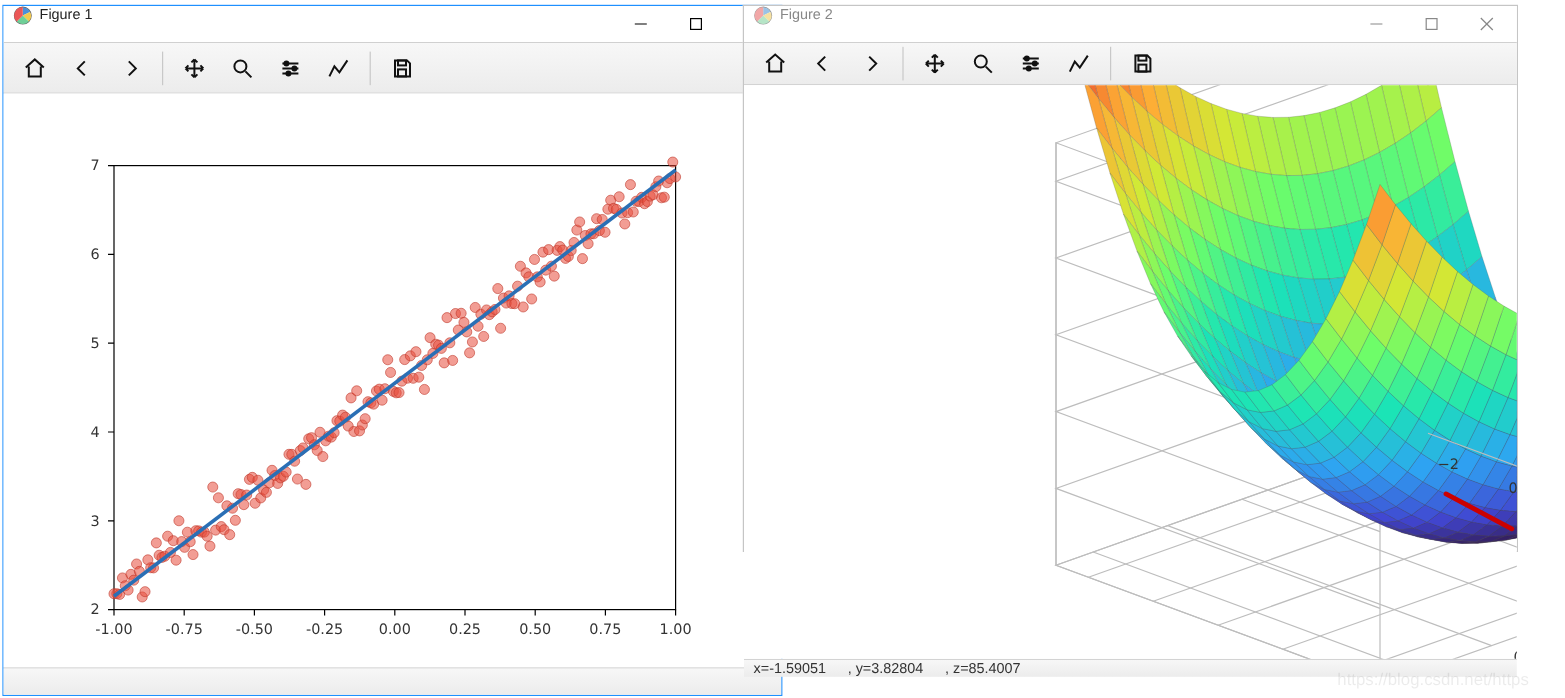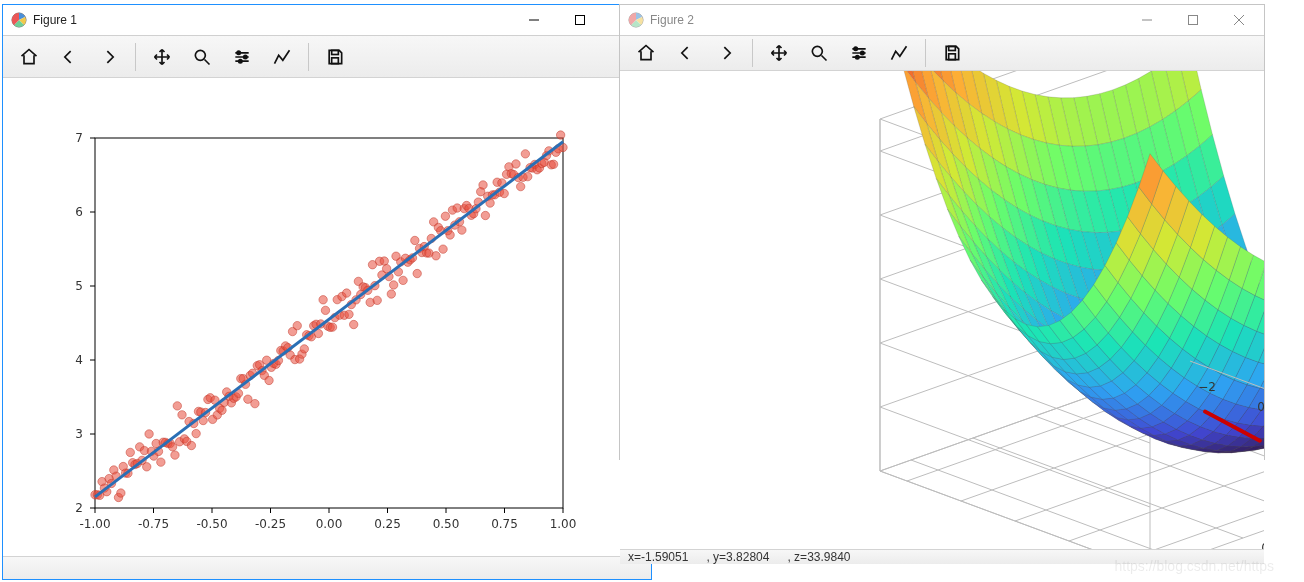--- a/index.html
+++ b/index.html
@@ -1,20 +1,20 @@
 <!DOCTYPE html>
 <html><head>
 <meta charset="utf-8">
 <style>
   html,body{margin:0;padding:0;font-family:"Segoe UI",Tahoma,sans-serif;font-size:12px;color:#222;background:#fff}
   .desktop{width:1304px;height:582px;position:relative;background:#fff}
   .mpl-window{position:absolute;top:4px;display:flex;flex-direction:column;background:#fff;box-sizing:border-box}
   .mpl-window.active{border:1px solid #1e90ff}
   .mpl-window.inactive{border:1px solid #c5c5c5}
-  .titlebar{height:30px;display:flex;align-items:center;padding:0 2px;border-bottom:1px solid #d0d0d0;background:#fff}
+  .titlebar{height:30px;display:flex;padding:0 2px;border-bottom:1px solid #d0d0d0;background:#fff}
   .titlebar .mpl-logo{width:16px;height:16px;margin:0 6px 0 6px;position:relative}
   .titlebar .mpl-logo svg{width:16px;height:16px}
   .titlebar .title{flex:0 0 auto;font-size:12px}
   .inactive .titlebar .title{color:#888}
   .titlebar .spacer{flex:1 1 auto}
   .titlebar .winbtn{width:46px;height:30px;display:flex;align-items:center;justify-content:center;color:#000}
   .inactive .titlebar .winbtn{color:#888}
   .toolbar{height:42px;display:flex;align-items:center;padding:0 6px;gap:0;border-bottom:1px solid #d3d3d3;
            background:linear-gradient(#f7f7f7,#ececec)}
   .toolbar .sep{width:1px;height:28px;background:#c8c8c8;margin:0 6px}
@@ -1050,18 +1050,18 @@
           <text x="769" y="437" text-anchor="middle" font-size="12" fill="#333" font-family="DejaVu Sans,Arial">4</text>
           <text x="831" y="415" text-anchor="middle" font-size="12" fill="#333" font-family="DejaVu Sans,Arial">6</text>
           <text x="695" y="378" text-anchor="middle" font-size="12" fill="#333" font-family="DejaVu Sans,Arial">w</text>
           <text x="727" y="467" text-anchor="middle" font-size="12" fill="#333" font-family="DejaVu Sans,Arial">b</text>
         </svg>
     </div>
 
     <div class="statusbar">
       <span>x=-1.59051</span>
       <span>, y=3.82804</span>
-      <span>, z=33.9840</span>
+      <span>, z=85.4007</span>
     </div>
   </div>
 
   <div class="watermark">https://blog.csdn.net/https</div>
 </div>
 
 </body></html>

